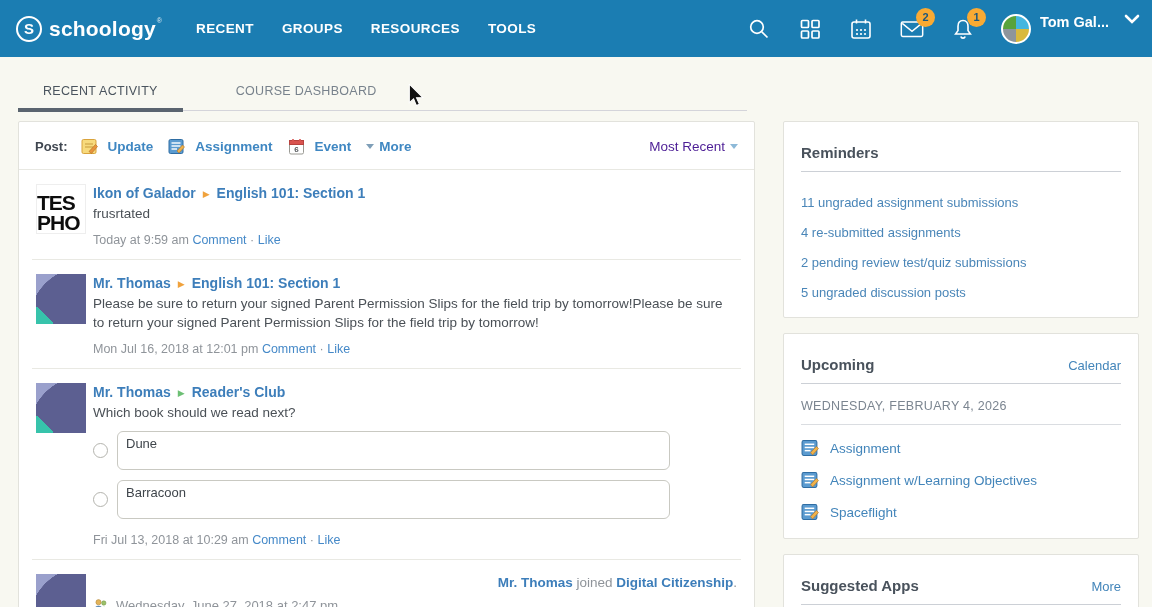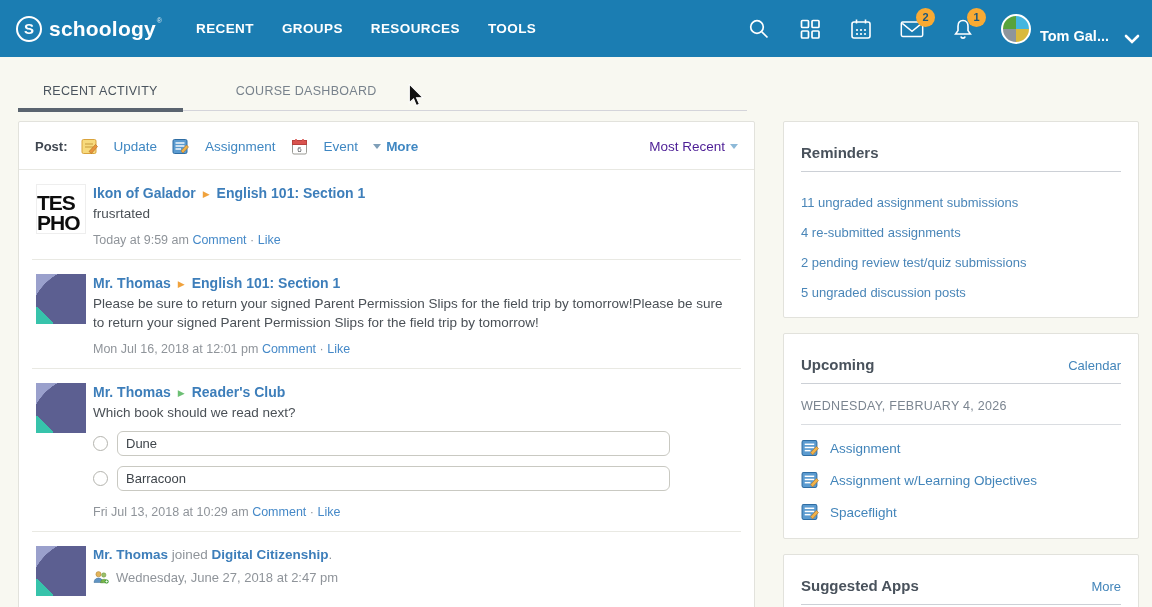--- a/index.html
+++ b/index.html
@@ -11,41 +11,41 @@
   .brand { display:flex; align-items:flex-start; color:#fff; cursor:pointer; }
   .brand-circle { width:26px; height:26px; border:2.5px solid #fff; border-radius:50%; display:flex; align-items:center; justify-content:center; font-size:15px; font-weight:700; margin-right:7px; margin-top:2px; }
   .brand-name { font-size:21px; font-weight:600; letter-spacing:.2px; line-height:30px; }
   .brand-reg { font-size:7px; vertical-align:top; line-height:14px; margin-left:1px; opacity:.85; }
   .nav-items { display:flex; gap:28px; margin-left:34px; }
   .nav-item { color:#fff; font-size:13.5px; font-weight:700; letter-spacing:.4px; cursor:pointer; }
   .nav-right { position:absolute; right:12px; top:0; height:57px; display:flex; align-items:center; gap:25px; }
   .nav-icon { width:26px; height:26px; position:relative; cursor:pointer; display:flex; align-items:center; justify-content:center; }
   .nav-icon svg { display:block; }
   .badge { position:absolute; top:-8px; right:-10px; min-width:19px; height:19px; border-radius:50%; background:#f9aa33; color:#1c567c; font-size:11px; font-weight:700; display:flex; align-items:center; justify-content:center; }
-  .user-chip { display:flex; align-items:flex-end; gap:9px; cursor:pointer; }
+  .user-chip { display:flex; align-items:flex-start; gap:9px; cursor:pointer; }
   .avatar-circle { width:30px; height:30px; border-radius:50%; border:2px solid #fff;
      background:conic-gradient(#45b6e0 0 25%, #d9b93e 25% 50%, #8e959c 50% 75%, #58a33c 75% 100%); }
   .user-name { color:#fff; font-size:14.5px; font-weight:700; }
   .chev { margin-left:6px; }
 
   
   .tabbar { margin:21px 0 0 18px; width:729px; border-bottom:1px solid #d4d4da; display:flex; }
   .tab { position:relative; font-size:12.5px; letter-spacing:.3px; padding:6px 25px 12px; cursor:pointer; color:#78828c; }
   .tab.active { color:#4a545e; font-weight:400; }
   .tab.active::after { content:""; position:absolute; left:0; right:0; bottom:-2px; height:4px; background:#5a646f; }
   .tab + .tab { margin-left:28px; }
 
   
   .main-card { position:absolute; left:18px; top:121px; width:737px; min-height:490px; background:#fff; border:1px solid #e2e2dc; border-radius:2px; }
   .side-col { position:absolute; left:783px; top:121px; width:356px; }
 
   
   .postbar { display:flex; align-items:center; padding:16px 16px 14px; border-bottom:1px solid #e8e8e2; }
   .post-label { font-size:13px; font-weight:700; color:#3f4650; margin-right:13px; }
-  .post-action { display:flex; align-items:center; gap:16px; margin-right:15px; color:#3f87c2; font-size:13.5px; font-weight:400; cursor:pointer; }
+  .post-action { display:flex; align-items:center; gap:10px; margin-right:15px; color:#3f87c2; font-size:13.5px; font-weight:700; cursor:pointer; }
   .post-more { display:flex; align-items:center; gap:5px; color:#3f87c2; font-size:13.5px; font-weight:700; cursor:pointer; }
   .tri-down { width:0; height:0; border-left:4.5px solid transparent; border-right:4.5px solid transparent; border-top:5.5px solid #7f9fb8; }
   .sort-select { margin-left:auto; display:flex; align-items:center; gap:5px; color:#4c1d95; font-size:13.5px; cursor:pointer; }
   .sort-select .tri-down { border-top-color:#8db9d8; }
 
   
   .feed { padding:0 13px; }
   .item { display:flex; gap:7px; padding:14px 4px 12px; border-bottom:1px solid #e9e9e3; }
   .item:last-child { border-bottom:none; }
   .pic { width:50px; height:50px; flex:0 0 50px; overflow:hidden; }
@@ -55,29 +55,29 @@
   .pic-geo::after { content:""; position:absolute; left:0; bottom:0; width:17px; height:17px; background:linear-gradient(45deg, #37c3ab 0 55%, transparent 55%); }
   .ibody { flex:1; min-width:0; padding-top:1px; }
   .ititle { font-size:14px; font-weight:700; color:#3d7eba; }
   .ititle .lnk { cursor:pointer; }
   .crumb-arrow { display:inline-block; margin:0 7px; font-size:9px; vertical-align:1px; }
   .arrow-course { color:#f0a23c; }
   .arrow-group { color:#6cbf74; }
   .itext { font-size:13.5px; color:#4a5056; line-height:1.45; margin-top:3px; }
   .ifoot { margin-top:9px; font-size:12.5px; color:#8f949a; }
   .ifoot .flink { color:#4589c8; cursor:pointer; }
-  .joined-line { font-size:13.5px; color:#8f949a; }
+  .joined-line { font-size:13.5px; color:#8f949a;text-align:right; }
   .joined-line .lnk { color:#3d7eba; font-weight:700; cursor:pointer; }
   .joined-foot { display:flex; align-items:center; gap:7px; margin-top:8px; font-size:13px; color:#8f949a; }
 
   
   .poll-opts { margin-top:9px; }
   .opt-row { display:flex; align-items:center; gap:9px; margin-bottom:10px; }
   .radio { width:15px; height:15px; border:1px solid #b4b4ae; border-radius:50%; background:#fff; cursor:pointer; flex:0 0 15px; }
-  .opt-box { width:553px; height:25px; border:1px solid #c9c9c2; border-radius:6px; background:#fff; font-size:13px; line-height:23px; padding:0 8px; color:#3f454b; cursor:pointer; }
+  .opt-box { width:553px; height:39px; border:1px solid #c9c9c2; border-radius:6px; background:#fff; font-size:13px; line-height:23px; padding:0 8px; color:#3f454b; cursor:pointer; }
   .poll-foot { margin-top:14px; }
 
   
   .panel { background:#fff; border:1px solid #e2e2dc; border-radius:2px; padding:22px 17px 17px; margin-bottom:15px; }
   .panel-head { display:flex; justify-content:space-between; align-items:baseline; padding-bottom:10px; border-bottom:1px solid #ccd0d6; }
   .panel-title { font-size:15px; font-weight:700; color:#49525c; }
   .panel-link { font-size:13px; color:#4385ba; cursor:pointer; }
   .rem-list { padding-top:8px; }
   .rem-link { display:block; font-size:13px; color:#4a86b8; margin-top:15px; cursor:pointer; }
   .up-date { font-size:12.5px; color:#7b8590; letter-spacing:.3px; margin:15px 0 11px; }

